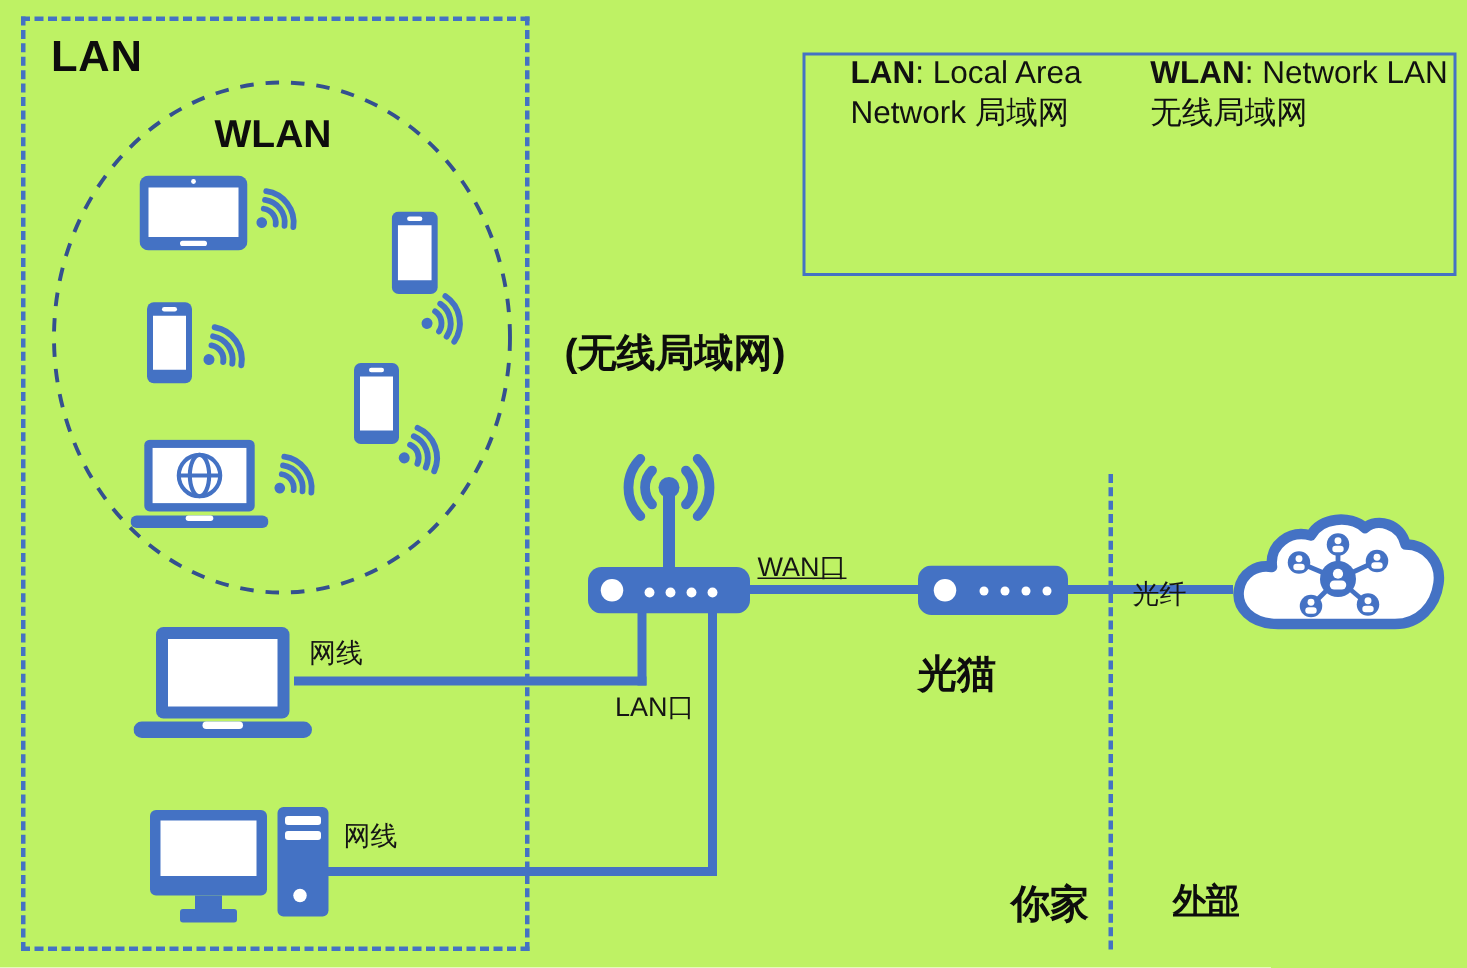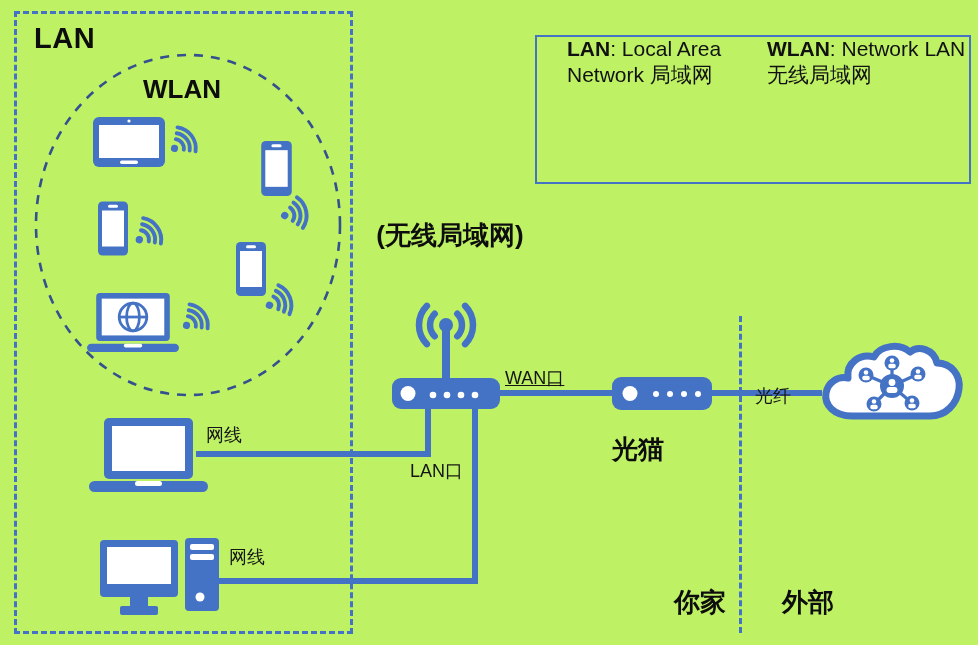--- a/index.html
+++ b/index.html
@@ -36,21 +36,21 @@
   .internet-label{left:818px;top:432px;width:150px;text-align:center;font-size:26px;font-weight:800;}
   
   .small-label{font-size:18px;color:#151515;}
   .wan-port{left:505px;top:366px;text-decoration:underline;}
   .lan-port{left:410px;top:459px;}
   .cable1{left:206px;top:423px;}
   .cable2{left:229px;top:545px;}
   .fiber-label{left:755px;top:384px;}
   
   .home-label{left:630px;top:585px;font-size:26px;font-weight:800;margin-left:44px;}
-  .outside-label{left:782px;top:585px;font-size:26px;font-weight:800;}
+  .outside-label{left:782px;top:585px;font-size:22px;font-weight:800;text-decoration:underline;}
   
   .line{background:#4472C4;}
   .lap-cable-h{left:196px;top:451px;width:235px;height:6px;}
   .lap-cable-v{left:425px;top:404px;width:6px;height:53px;}
   .desk-cable-h{left:218px;top:578px;width:260px;height:6px;}
   .desk-cable-v{left:472px;top:404px;width:6px;height:180px;}
   .wan-line{left:498px;top:390px;width:118px;height:6px;}
   .fiber-line{left:710px;top:390px;width:112px;height:6px;}
   .divider{left:739px;top:316px;width:0;height:317px;border-left:3px dashed #4472C4;}
   

